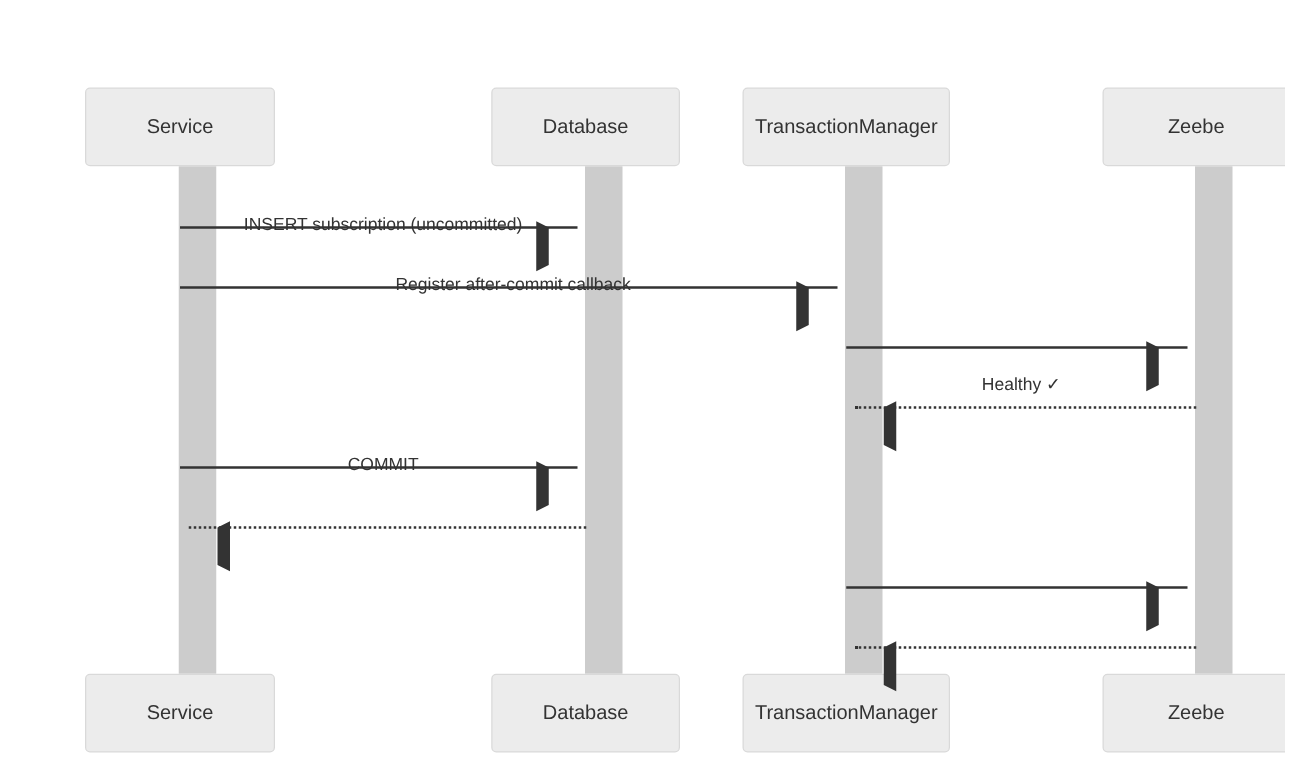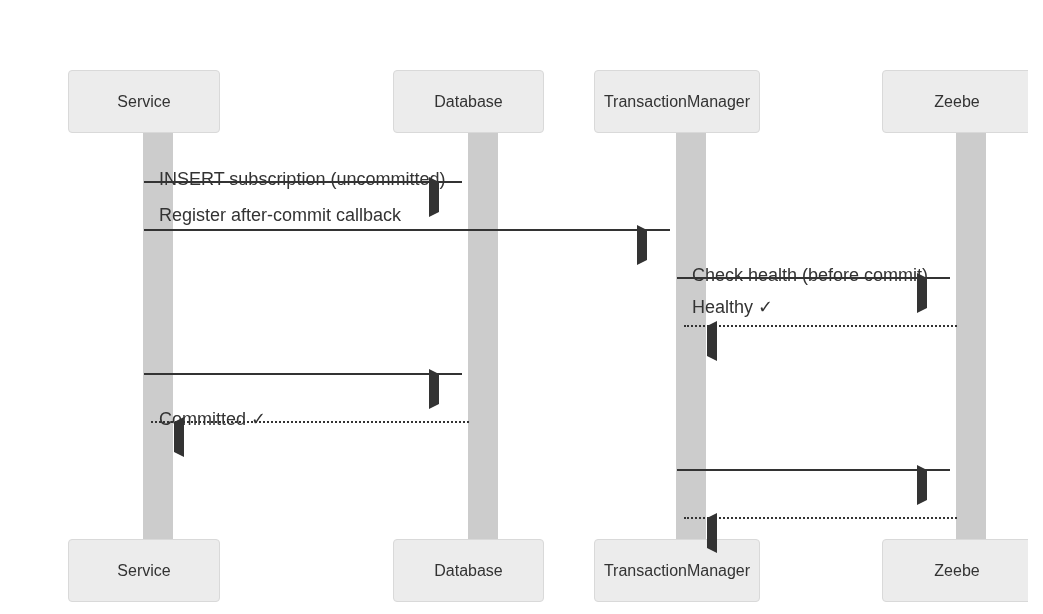--- a/index.html
+++ b/index.html
@@ -33,22 +33,22 @@
     border-radius:4px;
     display:flex;align-items:center;justify-content:center;
     font-size:16px;
     color:var(--text);
   }
   .actor.top{top:40px;}
   .actor.bottom{top:509px;}
   .msg-label{
     position:absolute;
     height:21px;
-    text-align:left;
-    font-size:18px;
+    text-align:center;
+    font-size:14px;
     line-height:21px;
     color:var(--text);
     white-space:nowrap;
   }
   .arrow{position:absolute;height:10px;}
   .arrow .line{
     position:absolute;top:4px;left:0;right:0;
     border-top:2px solid var(--arrow);
   }
   .arrow .line.dotted{border-top-style:dotted;}
@@ -103,44 +103,43 @@
   <div class="actor bottom" style="left:852px;width:150px">
     <span>Zeebe</span>
   </div>
 
   <div class="msg-label" style="left:114px;width:325px;top:124px">INSERT subscription (uncommitted)</div>
   <div class="arrow to-right" style="left:114px;width:325px;top:147px">
     <div class="line"></div>
     <div class="head right"></div>
   </div>
 
-  <div class="msg-label" style="left:114px;width:533px;top:160px">Register after-commit callback</div>
+  <div class="msg-label" style="left:114px;width:533px;top:172px">Register after-commit callback</div>
   <div class="arrow to-right" style="left:114px;width:533px;top:195px">
     <div class="line"></div>
     <div class="head right"></div>
   </div>
 
-  <div class="msg-label" style="left:647px;width:280px;top:220px">Check health (before commit)</div>
   <div class="arrow to-right" style="left:647px;width:280px;top:243px">
     <div class="line"></div>
     <div class="head right"></div>
   </div>
 
   <div class="msg-label" style="left:647px;width:280px;top:252px">Healthy ✓</div>
   <div class="arrow to-left" style="left:647px;width:280px;top:291px">
     <div class="line dotted"></div>
     <div class="head left"></div>
   </div>
 
+  <div class="msg-label" style="left:114px;width:325px;top:316px">COMMIT</div>
   <div class="arrow to-right" style="left:114px;width:325px;top:339px">
     <div class="line"></div>
     <div class="head right"></div>
   </div>
 
-  <div class="msg-label" style="left:114px;width:325px;top:364px">Committed ✓</div>
   <div class="arrow to-left" style="left:114px;width:325px;top:387px">
     <div class="line dotted"></div>
     <div class="head left"></div>
   </div>
 
   <div class="arrow to-right" style="left:647px;width:280px;top:435px">
     <div class="line"></div>
     <div class="head right"></div>
   </div>
 

